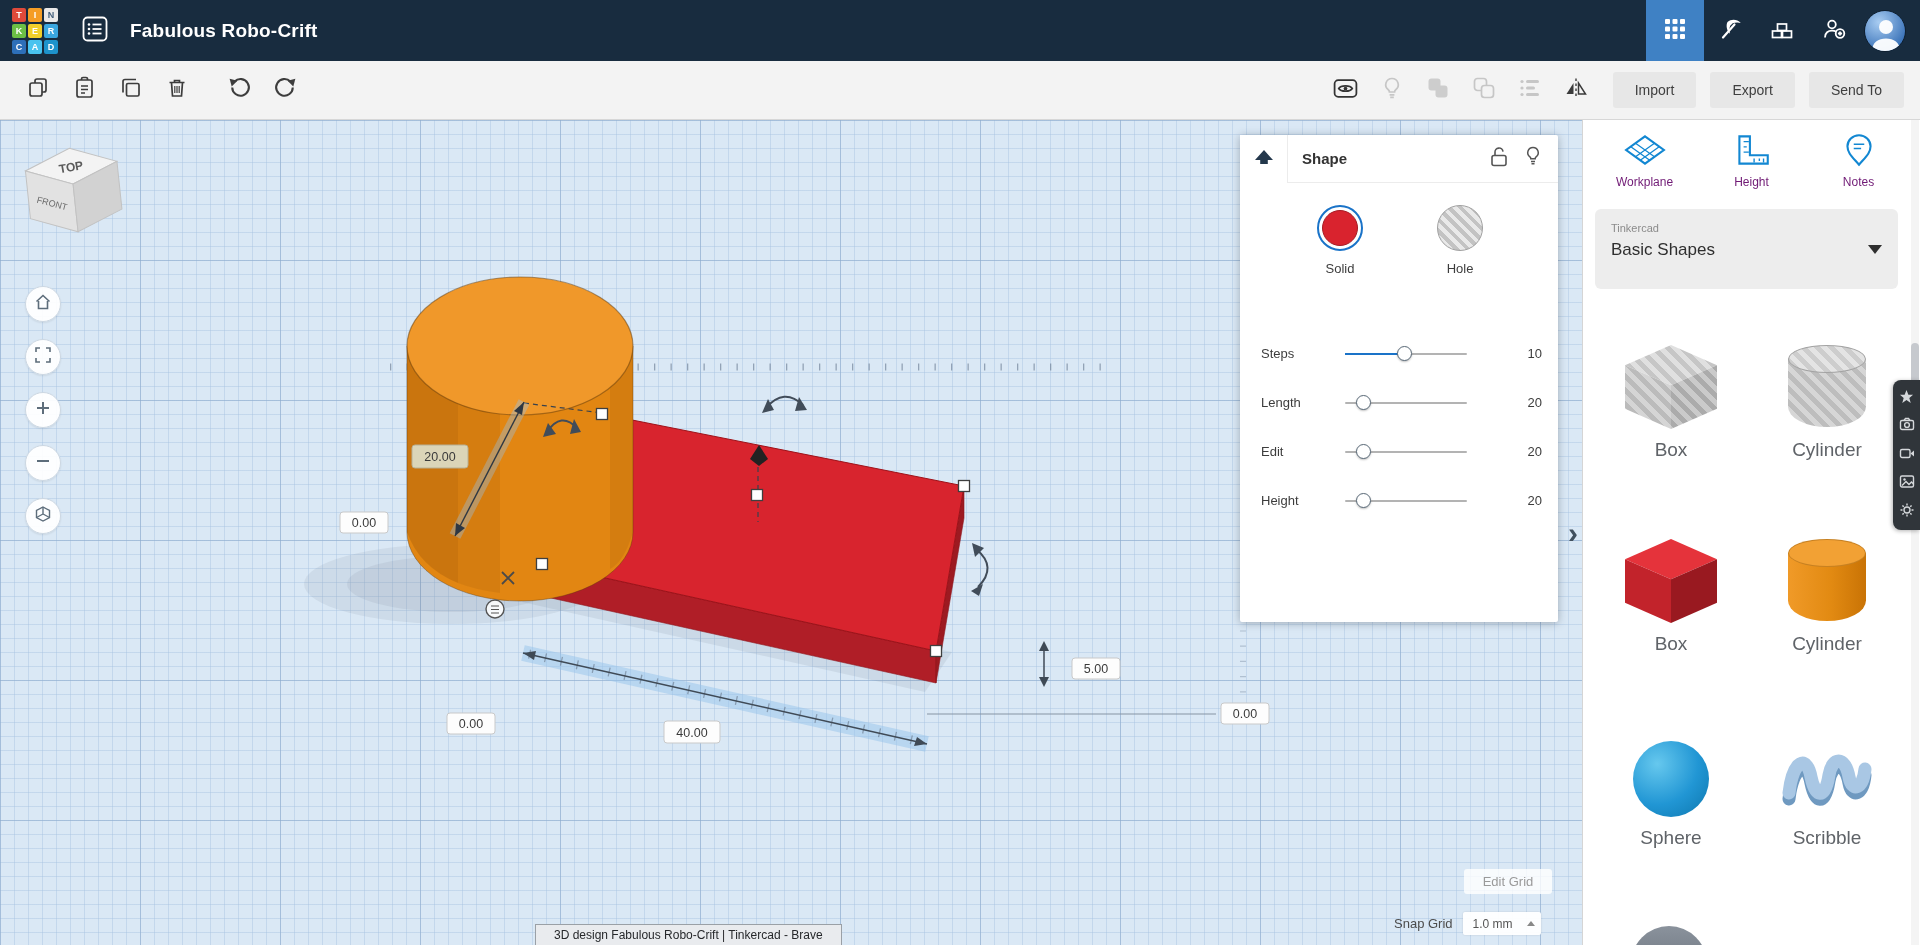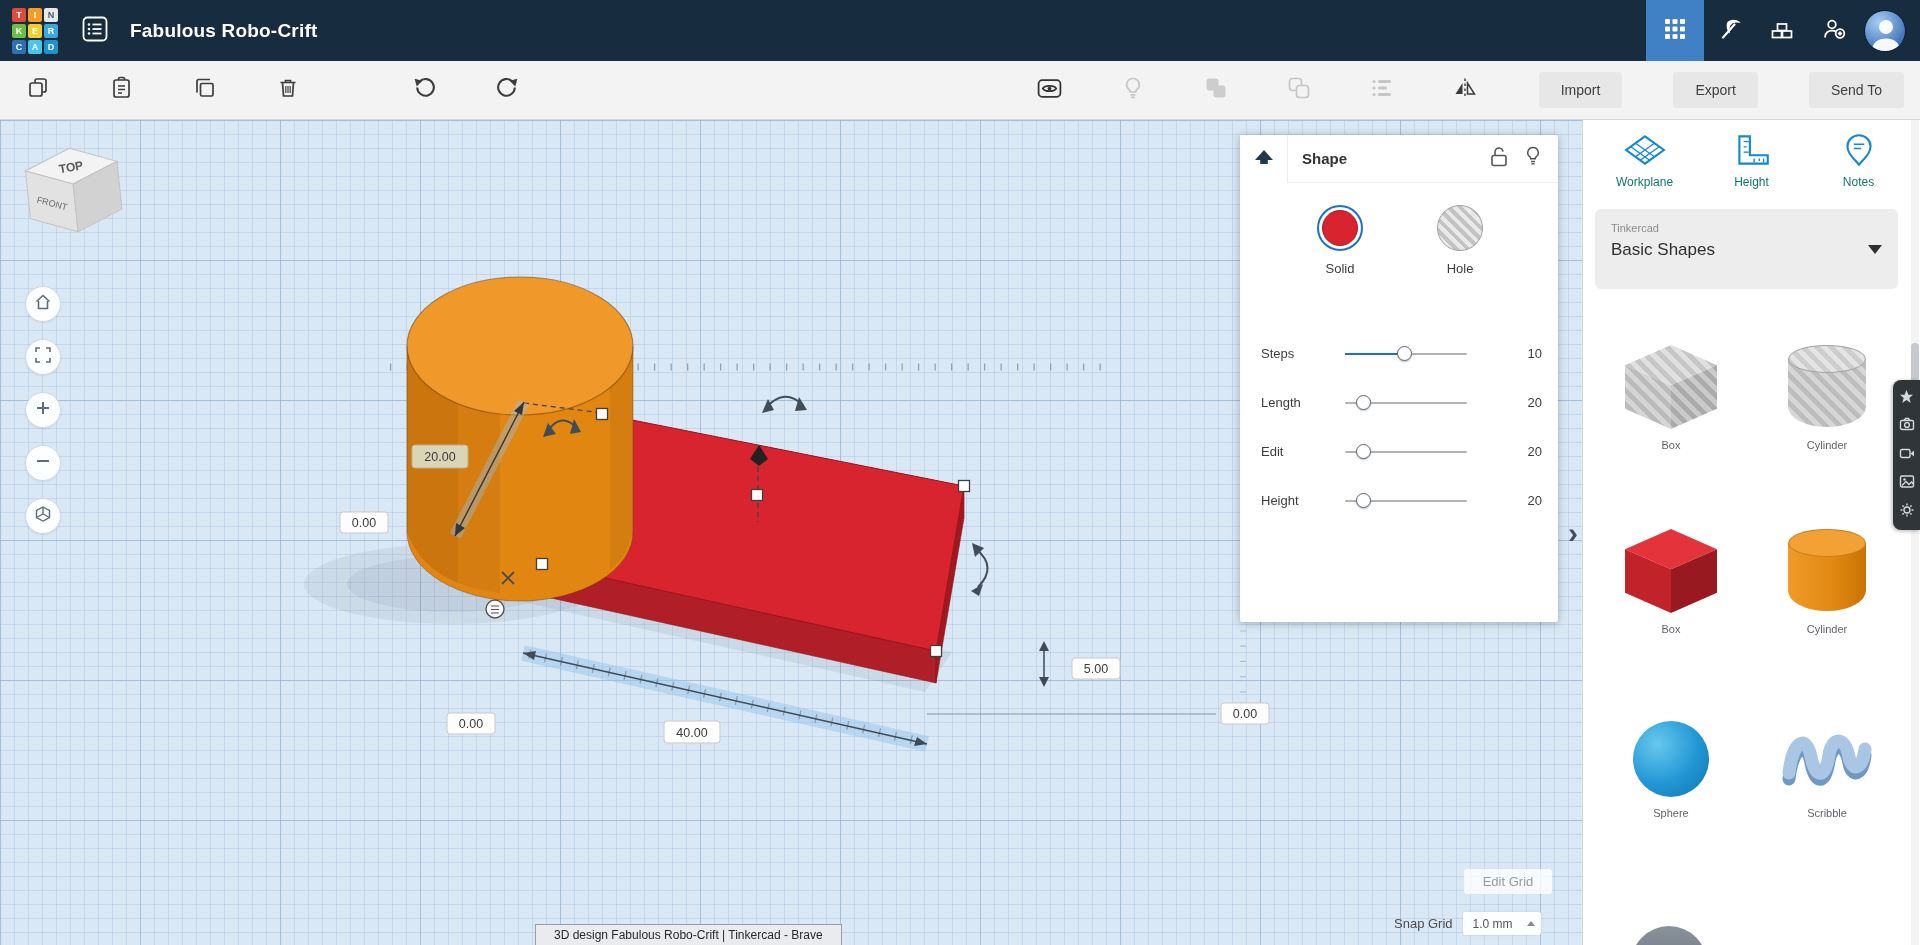--- a/index.html
+++ b/index.html
@@ -12,21 +12,21 @@
   .logo-tile { display:flex; align-items:center; justify-content:center; font-size:9px; font-weight:bold; color:#fff; border-radius:2px; }
   .logo-tile:nth-child(3) { color:#44607c; }
   .menu-btn { margin-left:18px; width:38px; height:38px; display:flex; align-items:center; justify-content:center; border-radius:4px; }
   .topbar-title { color:#fff; font-size:19px; font-weight:600; margin-left:16px; letter-spacing:.2px; }
   .topbar-right { margin-left:auto; display:flex; align-items:center; height:100%; }
   .apps-btn { width:58px; height:100%; background:#3f81c4; display:flex; align-items:center; justify-content:center; }
   .top-icon-btn { width:52px; height:100%; display:flex; align-items:center; justify-content:center; }
   .avatar { width:42px; height:42px; border-radius:50%; margin:0 14px 0 4px; background:radial-gradient(circle at 35% 28%, #a9cdf2, #3c74b9 75%); position:relative; overflow:hidden; border:1px solid #0e1f30; }
 
   
-  .toolbar { height:59px; background:#f3f3f3; border-bottom:1px solid #d7d7d7; display:flex; align-items:center; padding:0 16px;gap:37px; }
+  .toolbar { height:59px; background:#f3f3f3; border-bottom:1px solid #d7d7d7; display:flex; align-items:center; padding:0 16px; }
   .tool-btn { width:46px; height:46px; display:flex; align-items:center; justify-content:center; border-radius:4px; }
   .tb-gap { width:16px; }
   .toolbar-spacer { flex:1; }
   .action-btn { height:36px; padding:0 22px; background:#e7e7e7; border:none; border-radius:3px; font-size:14px; color:#3f3f3f; margin-left:14px; font-family:inherit; }
 
   
   .workspace { display:flex; height:825px; }
   .canvas { position:relative; flex:1; overflow:hidden; background-color:#dae8f5;
     background-image:
       linear-gradient(to right, rgba(140,170,205,.55) 1px, transparent 1px),
@@ -68,29 +68,29 @@
   .slider-track { position:relative; width:122px; height:16px; }
   .track-base { position:absolute; left:0; right:0; top:7px; height:2px; background:#b3b3b3; border-radius:1px; }
   .track-fill { position:absolute; left:0; top:7px; height:2px; background:#1a73c8; }
   .slider-handle { position:absolute; top:0; width:15px; height:15px; border-radius:50%; background:#fff; border:1.5px solid #5a6a78; box-shadow:0 1px 2px rgba(0,0,0,.25); }
   .slider-value { margin-left:auto; font-size:13px; color:#3d3d3d; }
 
   
   .sidebar { width:338px; background:#fff; border-left:1px solid #d5d5d5; position:relative; overflow:hidden; }
   .side-tools { display:flex; padding:12px 8px 8px; }
   .side-tool { flex:1; text-align:center; }
-  .side-tool-label { font-size:12px; color:#0f766e; margin-top:3px; }
+  .side-tool-label { font-size:12px; color:#701a75; margin-top:3px; }
   .library-select { position:relative; margin:12px 22px 0 12px; height:80px; background:#ededed; border-radius:6px; padding:13px 16px; }
   .lib-kicker { font-size:11px; color:#8b8b8b; }
   .lib-name { font-size:17px; color:#2f2f2f; margin-top:6px; }
   .lib-caret { position:absolute; right:16px; top:36px; width:0; height:0; border-left:7px solid transparent; border-right:7px solid transparent; border-top:9px solid #2f2f2f; }
   .shape-grid { display:grid; grid-template-columns:156px 156px; padding:44px 0 0 10px; row-gap:66px; }
   .shape-item { display:flex; flex-direction:column; align-items:center; }
   .shape-icon { height:96px; display:flex; align-items:flex-end; justify-content:center; }
-  .shape-label { margin-top:10px; font-size:11px; color:#5f6368; }
+  .shape-label { margin-top:10px; font-size:19px; color:#5f6368; }
 
   .iso { position:relative; width:92px; height:84px; }
   .iso .face { position:absolute; inset:0; }
   .iso .top   { clip-path:polygon(50% 0%,100% 24%,50% 48%,0% 24%); }
   .iso .left  { clip-path:polygon(0% 24%,50% 48%,50% 100%,0% 76%); }
   .iso .right { clip-path:polygon(50% 48%,100% 24%,100% 76%,50% 100%); }
   .red-box .top { background:#e5333b; } .red-box .left { background:#c2232b; } .red-box .right { background:#991920; }
   .hole-box .top { background:repeating-linear-gradient(45deg,#e0e0e0 0 5px,#c6c6c6 5px 10px); }
   .hole-box .left { background:repeating-linear-gradient(45deg,#d5d5d5 0 5px,#bbbbbb 5px 10px); }
   .hole-box .right { background:repeating-linear-gradient(45deg,#cacaca 0 5px,#ababab 5px 10px); }

